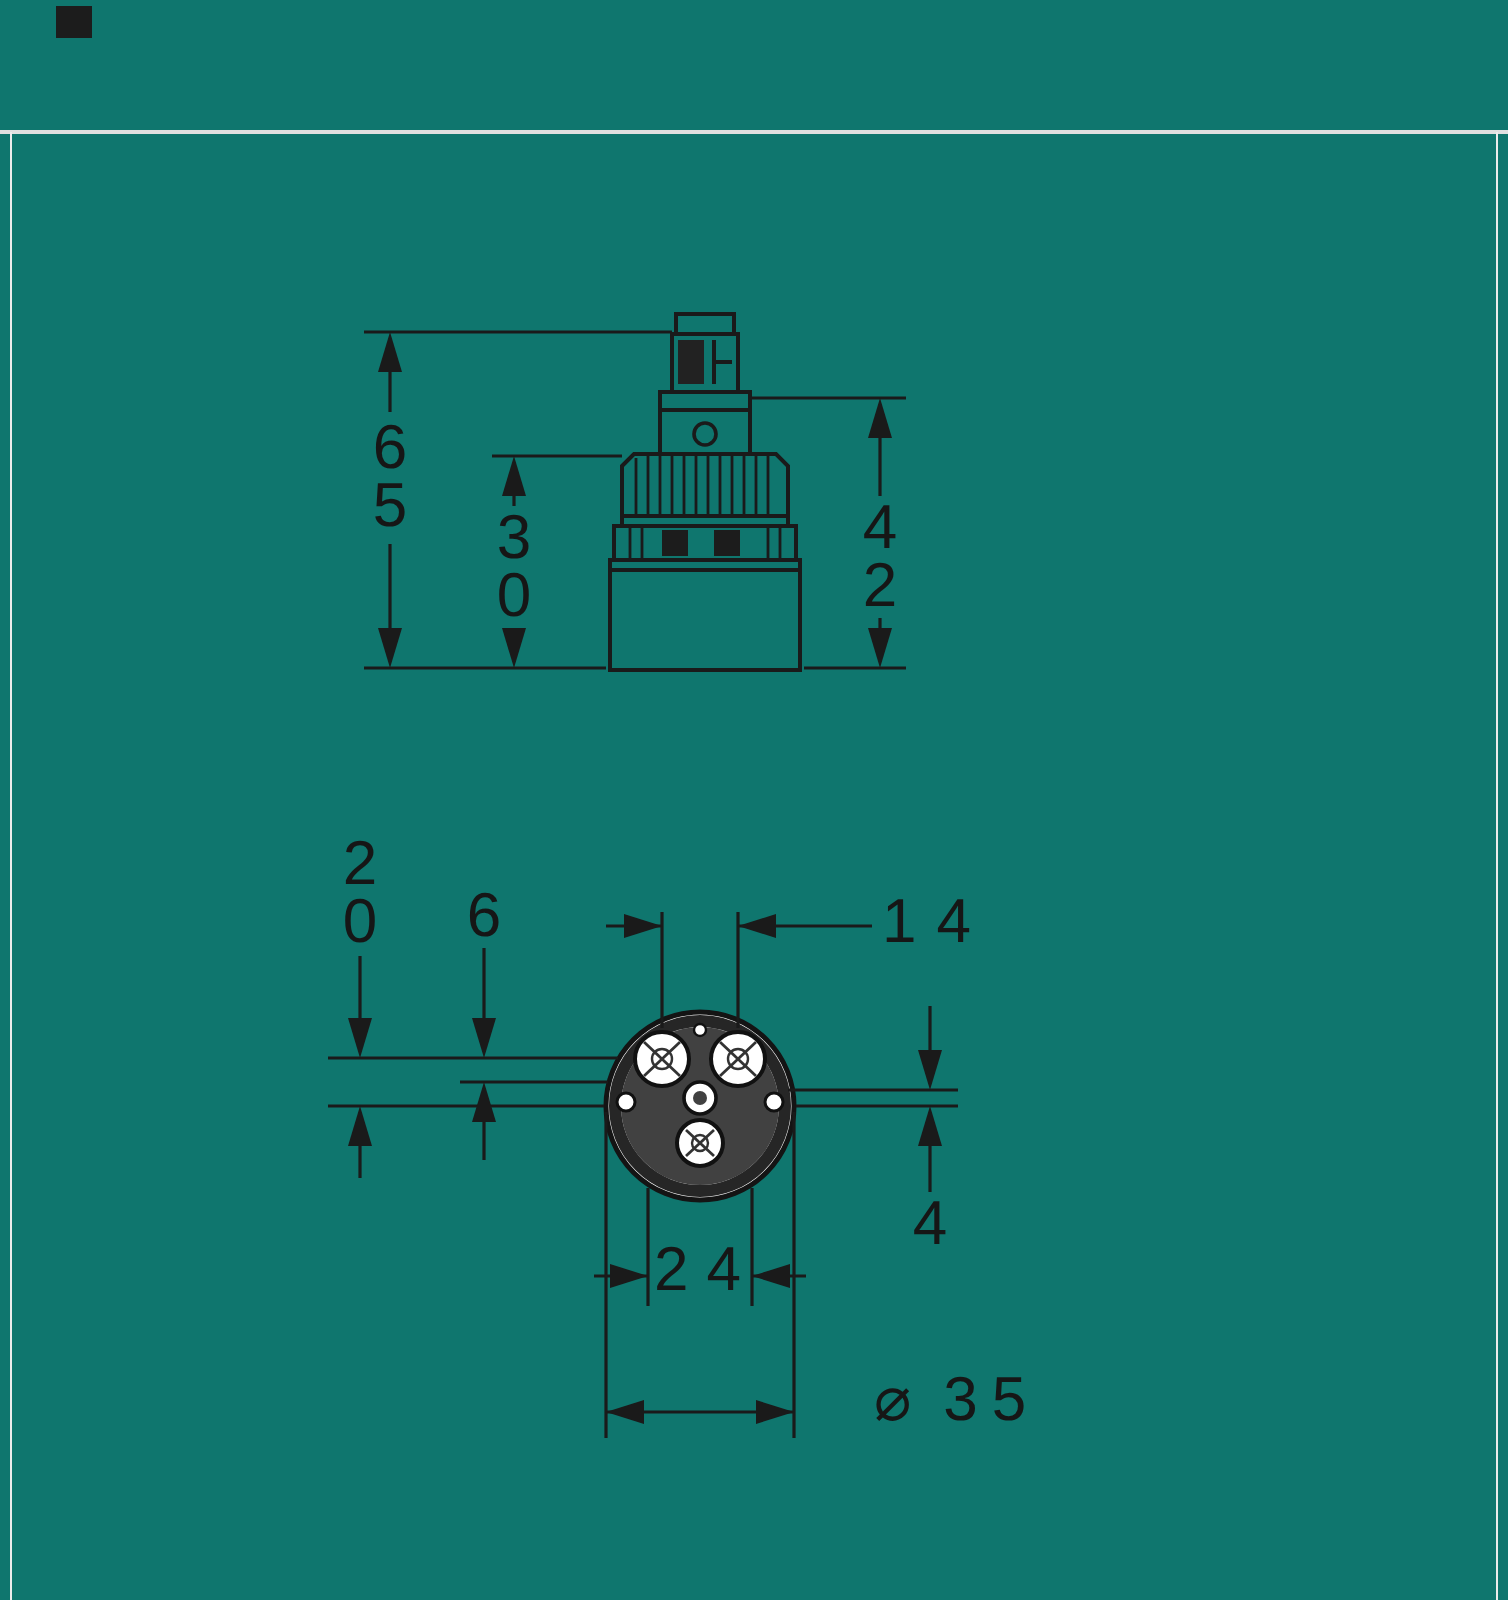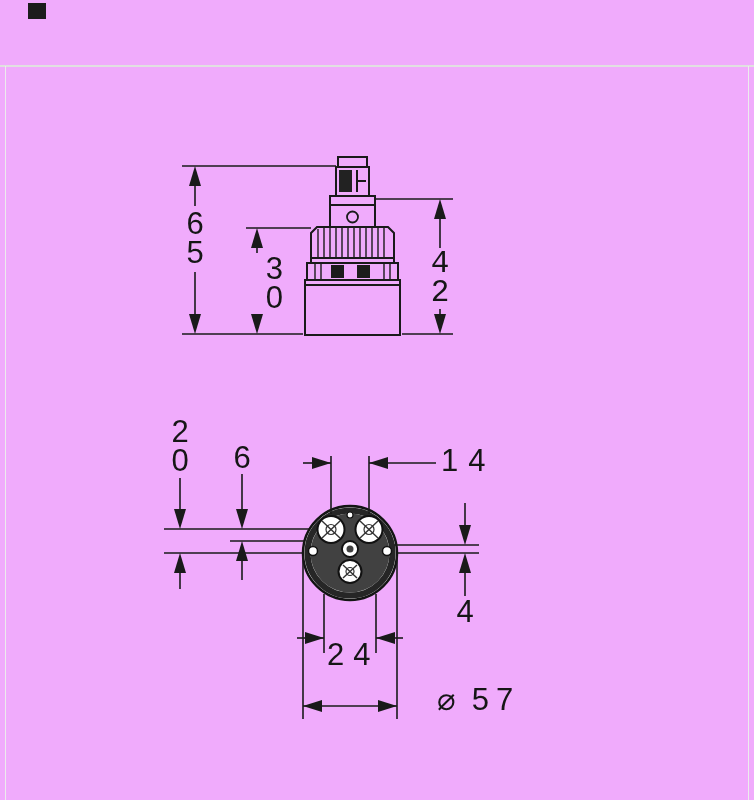--- a/index.html
+++ b/index.html
@@ -8,21 +8,21 @@
     background: #ffffff;
     width: 754px;
     height: 800px;
     overflow: hidden;
     font-family: "Liberation Sans", sans-serif;
   }
   .page {
     position: relative;
     width: 754px;
     height: 800px;
-    background: #f0abfc;
+    background: #0f766e;
   }
   .logo-mark {
     position: absolute;
     left: 28px;
     top: 3px;
     width: 18px;
     height: 16px;
     background: #1c1c1c;
   }
   .header-divider {
@@ -58,28 +58,28 @@
   }
   
   .vlabel {
     width: 26px;
     white-space: normal;
     word-break: break-all;
     text-align: center;
     letter-spacing: 0;
   }
   .hlabel-16 { left: 441px; top: 446px; letter-spacing: 10px; }
-  .hlabel-24 { left: 327px; top: 640px; width: 48px; text-align: center; letter-spacing: 9px; }
+  .hlabel-24 { left: 327px; top: 620px; width: 48px; text-align: center; letter-spacing: 9px; }
   .hlabel-dia { left: 437px; top: 685px; }
   .hlabel-dia .dia-symbol { font-family: "DejaVu Sans", sans-serif; }
   .hlabel-dia .dia-value { margin-left: 16px; letter-spacing: 7px; }
 
   .v65 { left: 182px; top: 209px; }
-  .v30 { left: 257px; top: 254px; text-align: right; }
-  .v42 { left: 427px; top: 249px; font-family: Liberation Mono, monospace; }
+  .v30 { left: 244px; top: 254px; }
+  .v42 { left: 427px; top: 249px; }
   .v12 { left: 167px; top: 417px; }
   .v6  { left: 229px; top: 443px; }
   .v4  { left: 452px; top: 597px; }
 </style>
 </head>
 <body>
 
 <div class="page">
 
   <div class="logo-mark"></div>
@@ -258,16 +258,16 @@
   <div class="dim-label vlabel v30">30</div>
   <div class="dim-label vlabel v42">42</div>
 
   <div class="dim-label vlabel v12">20</div>
   <div class="dim-label vlabel v6">6</div>
   <div class="dim-label vlabel v4">4</div>
 
   <div class="dim-label hlabel-16">14</div>
   <div class="dim-label hlabel-24">24</div>
   <div class="dim-label hlabel-dia">
-    <span class="dia-symbol">⌀</span><span class="dia-value">57</span>
+    <span class="dia-symbol">⌀</span><span class="dia-value">35</span>
   </div>
 
 </div>
 
 </body></html>

